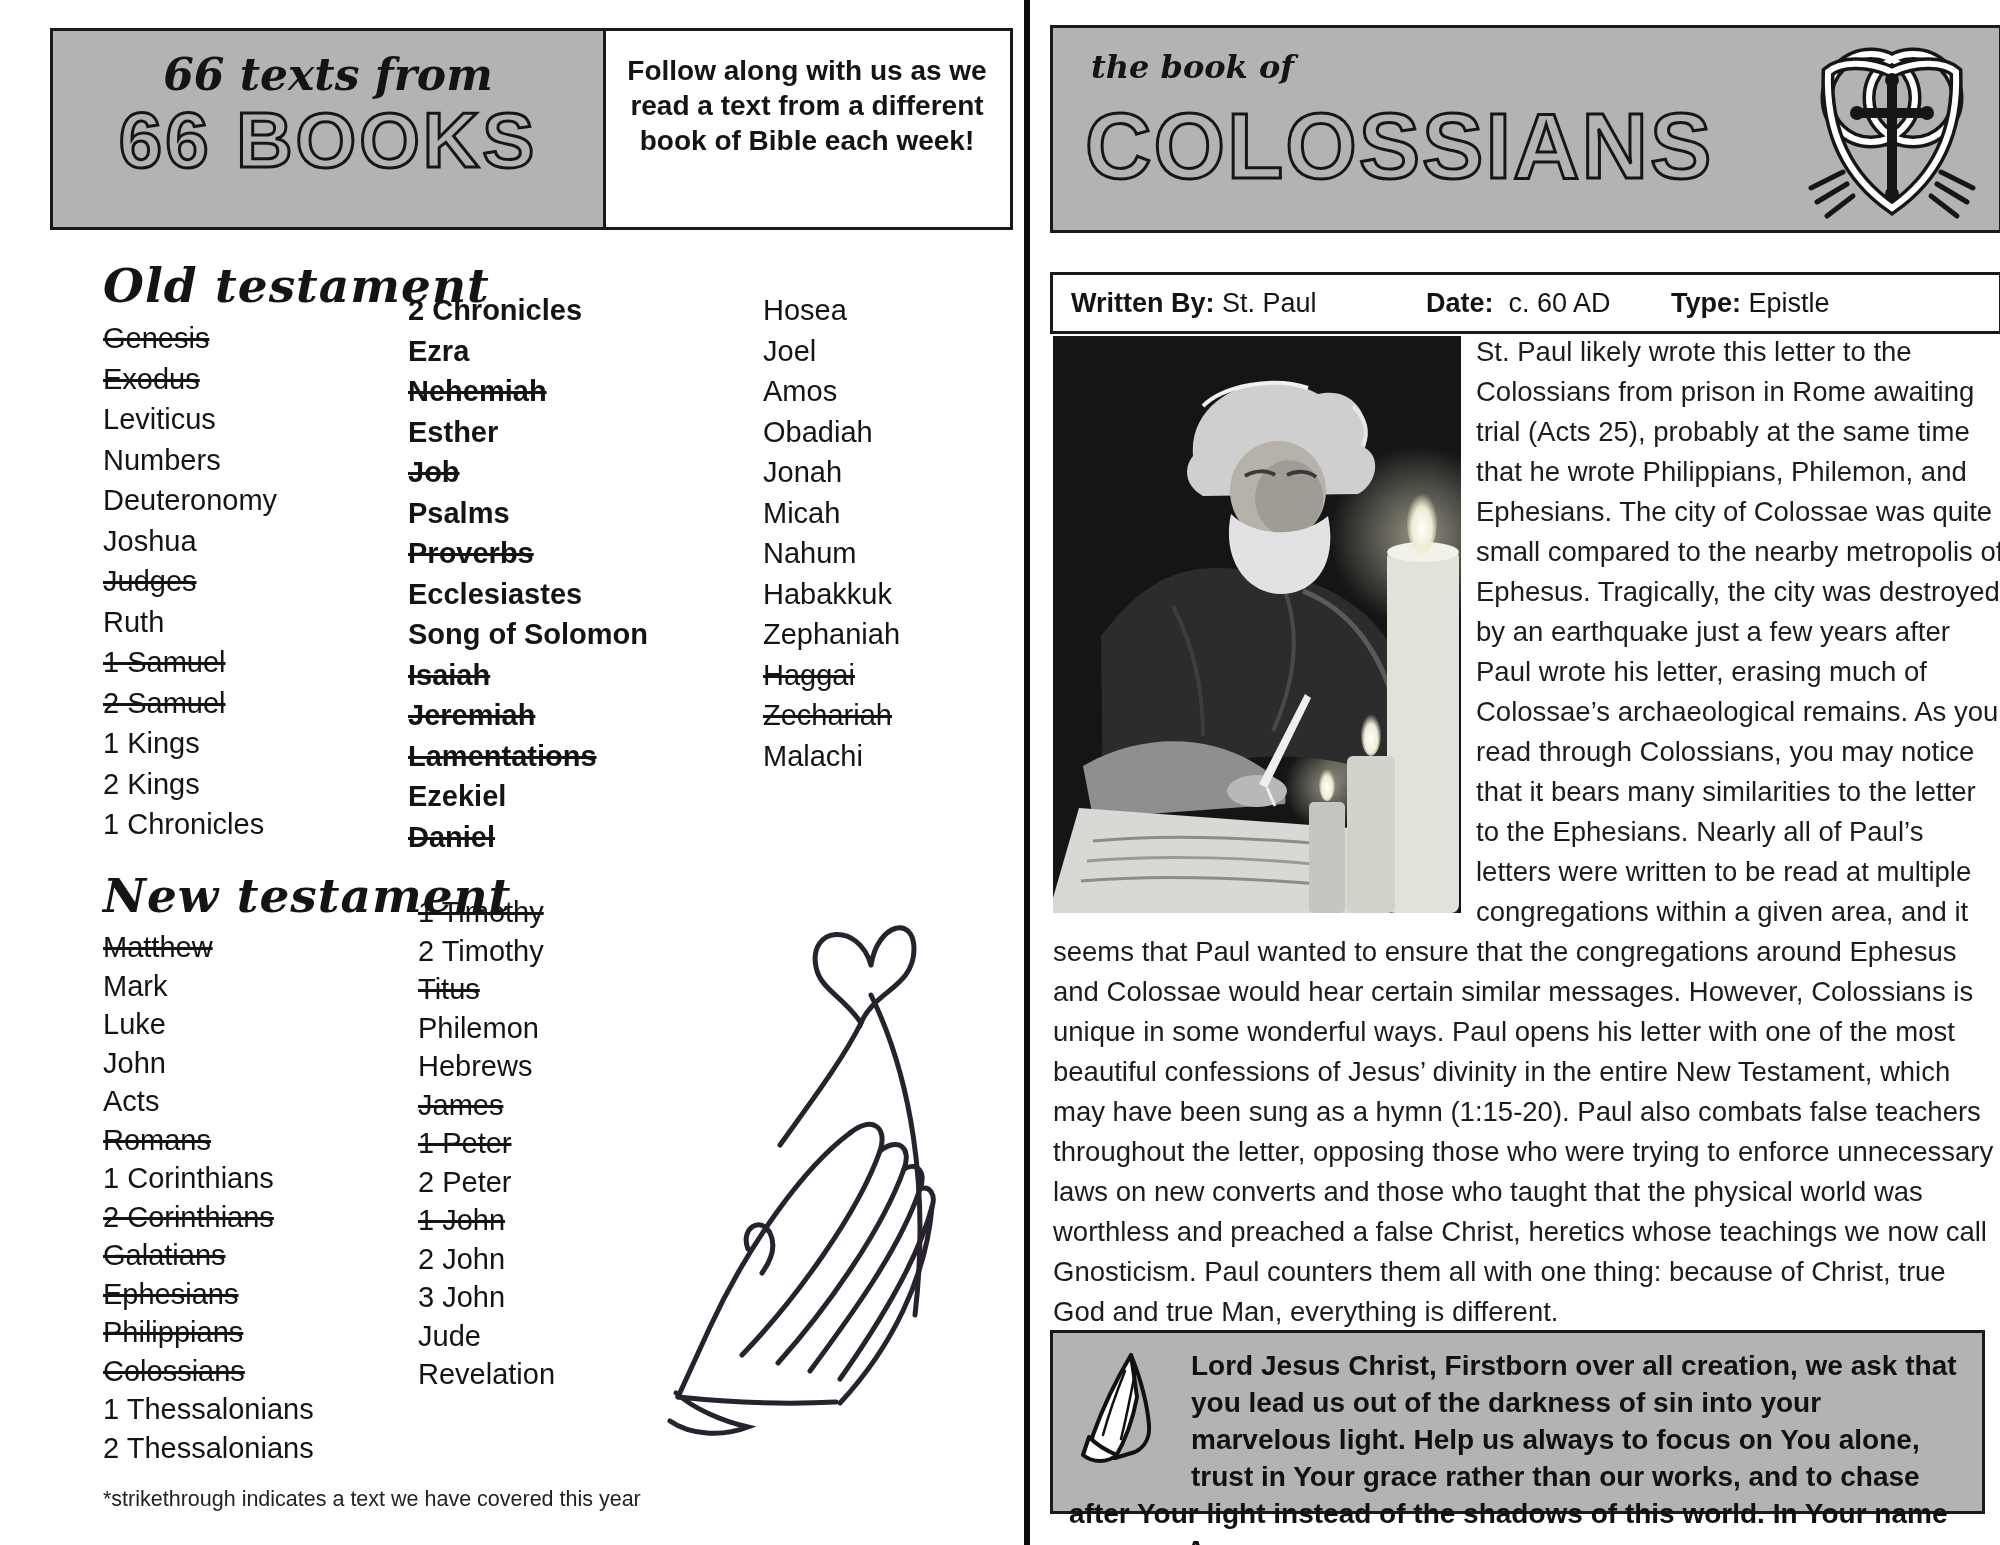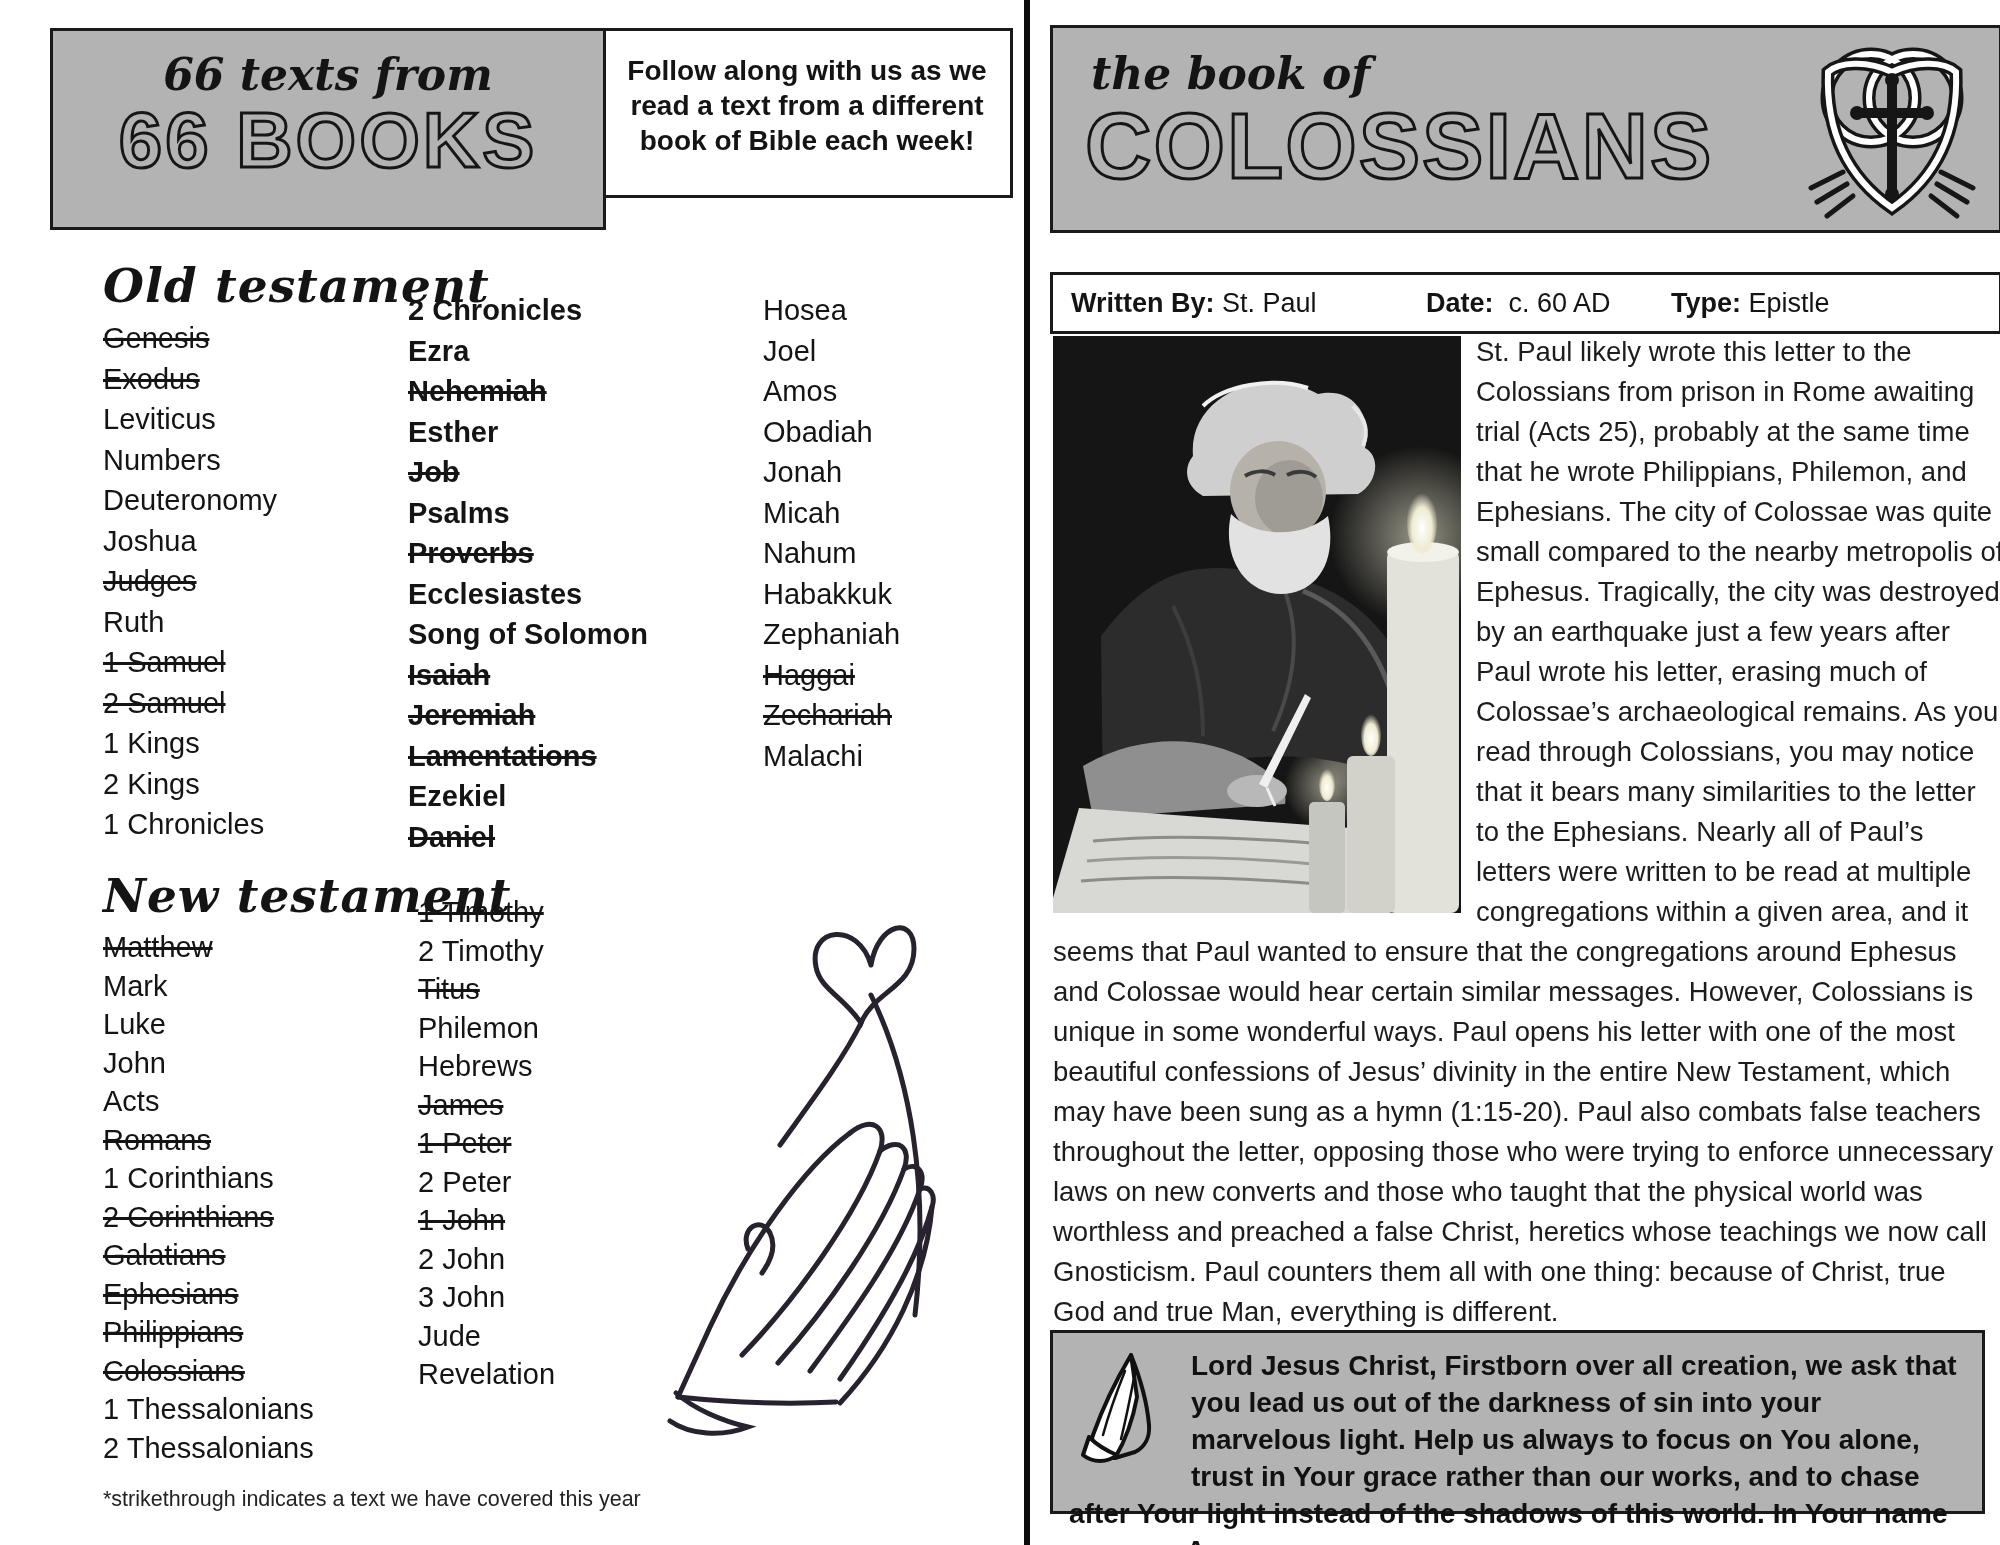--- a/index.html
+++ b/index.html
@@ -13,35 +13,35 @@
   .graybox { background:#b3b3b3; border:3px solid #1a1a1a; }
   .whitebox { background:#ffffff; border:3px solid #1a1a1a; }
 
   
   #divider { position:absolute; left:996px; top:0; width:6px; height:1545px; background:#0d0d0d; }
 
   
   #lheader { position:absolute; left:22px; top:28px; width:556px; height:202px; text-align:center; }
   #lheader .script { font-size:44px; margin-top:18px; }
   #lheader .outline-text { font-size:78px; line-height:1.05; letter-spacing:3px; }
-  #followbox { position:absolute; left:575px; top:28px; width:410px; height:170px; padding:22px 18px 0 16px; text-align:center; font-weight:bold; font-size:28px; line-height:35px; }
+  #followbox { position:absolute; left:575px; top:28px; width:410px; height:202px; padding:22px 18px 0 16px; text-align:center; font-weight:bold; font-size:28px; line-height:35px; }
 
   .sec-heading { position:absolute; font-size:47px; letter-spacing:1px; }
   .booklist { position:absolute; font-size:29px; line-height:40.5px; }
   .booklist.nt { line-height:38.5px; }
   .book { white-space:nowrap; }
   .struck { text-decoration:line-through; text-decoration-thickness:2.5px; }
 
   #footnote { position:absolute; left:75px; top:1487px; font-size:21.5px; color:#222; }
 
   #hands-art { position:absolute; left:600px; top:845px; width:380px; height:610px; }
 
   
   #rheader { position:absolute; left:1022px; top:25px; width:952px; height:208px; }
-  #rheader .script { position:absolute; left:38px; top:20px; font-size:44px;font-style:italic; }
+  #rheader .script { position:absolute; left:38px; top:20px; font-size:32px;font-style:italic; }
   #rheader .outline-text { position:absolute; left:32px; top:72px; font-size:92px; letter-spacing:2px; line-height:1; }
   #rlogo { position:absolute; right:14px; top:8px; width:186px; height:192px; }
 
   #infobar { position:absolute; left:1022px; top:272px; width:952px; height:62px; display:flex; align-items:center; padding-left:18px; font-size:27px; }
   #infobar .seg { white-space:nowrap; }
   #infobar .seg1 { width:355px; }
   #infobar .seg2 { width:245px; }
   #infobar b { font-weight:bold; }
 
   #bodywrap { position:absolute; left:1025px; top:332px; width:952px; font-size:27.5px; line-height:40px; color:#1c1c1c; }

